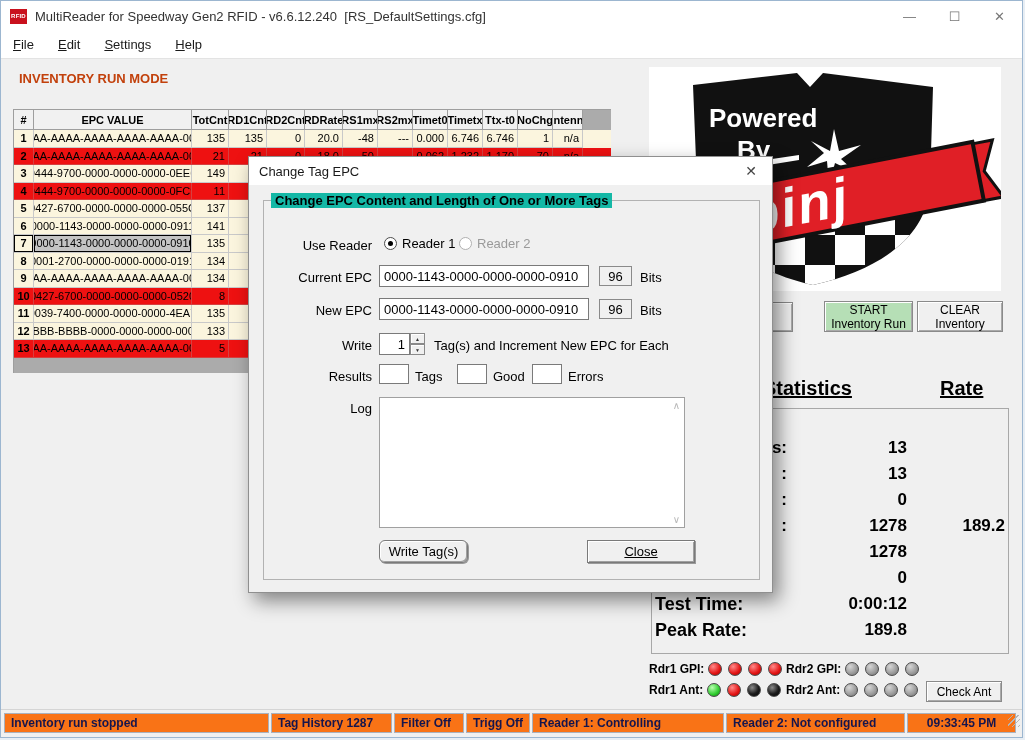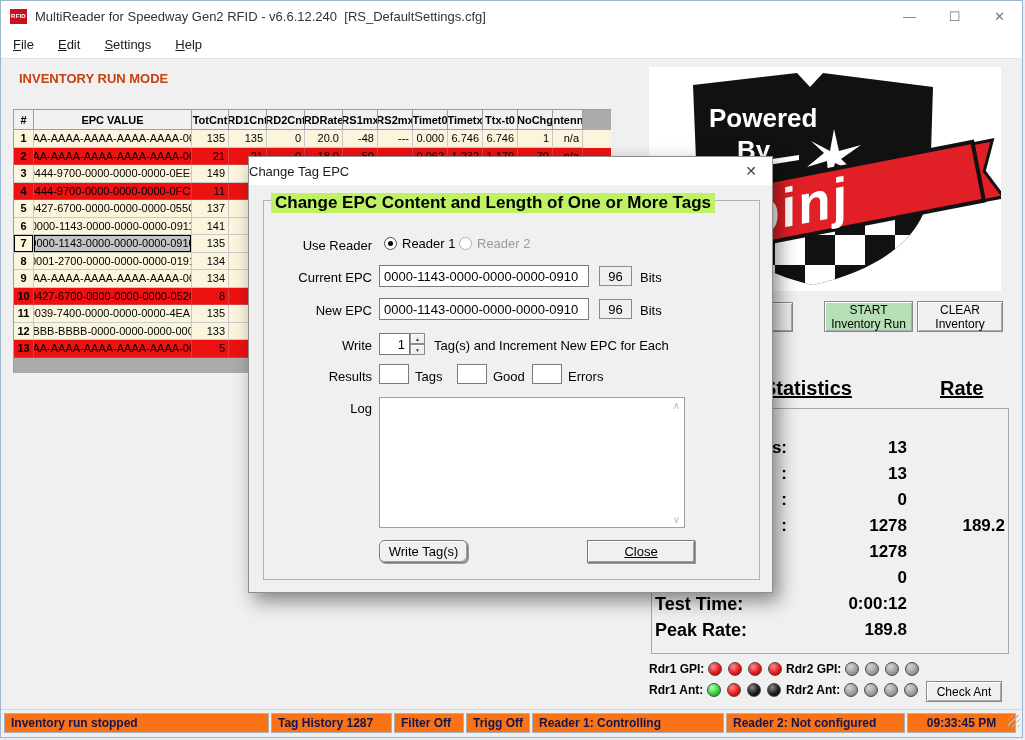--- a/index.html
+++ b/index.html
@@ -81,24 +81,24 @@
   .sb-panel{position:absolute;top:3px;height:20px;border:1px solid #aab1bd;background:#f97316;color:#15154d;
     font-size:12px;font-weight:bold;display:flex;align-items:center;padding:0 6px;white-space:nowrap;overflow:hidden;}
   .sb-time{justify-content:center;}
   .grip{position:absolute;right:2px;top:714px;width:12px;height:12px;
     background:repeating-linear-gradient(135deg,transparent 0 3px,#b5b5b5 3px 4px);}
 
   
   .dialog{position:absolute;left:247px;top:155px;width:525px;height:437px;background:#f0f0f0;border:1px solid #8f8f8f;
     box-shadow:6px 8px 18px rgba(0,0,0,.45);}
   .dlg-titlebar{position:absolute;left:0;top:0;width:100%;height:28px;background:#ffffff;display:flex;align-items:center;}
-  .dlg-title{font-size:13px;color:#1a1a1a;}
+  .dlg-title{margin-left:10px;font-size:13px;color:#1a1a1a;}
   .dlg-close{position:absolute;right:6px;top:0;width:30px;height:28px;display:flex;align-items:center;justify-content:center;font-size:14px;color:#444;}
   .groupbox{position:absolute;left:14px;top:43px;width:497px;height:380px;border:1px solid #b2b2b2;}
-  .group-title{position:absolute;left:22px;top:36px;background:#bef264;padding:0 4px;font-size:17px;font-weight:bold;color:#000;}
+  .group-title{position:absolute;left:22px;top:36px;background:#14b8a6;padding:0 4px;font-size:13px;font-weight:bold;color:#000;}
   .dlg-label{position:absolute;left:30px;width:93px;text-align:right;font-size:13px;color:#000;}
   .dlg-input{position:absolute;background:#fff;border:1px solid #7a7a7a;font-size:13px;color:#000;display:flex;align-items:center;padding:0 4px;}
   .bits-box{position:absolute;background:#f0f0f0;border:1px solid #8a8a8a;font-size:13px;display:flex;align-items:center;justify-content:center;}
   .radio{position:absolute;display:flex;align-items:center;font-size:13px;color:#000;}
   .radio .circ{width:13px;height:13px;border-radius:50%;border:1px solid #4c4c4c;background:#fff;margin-right:5px;position:relative;}
   .radio.sel .circ::after{content:"";position:absolute;left:3px;top:3px;width:5px;height:5px;border-radius:50%;background:#000;}
   .radio.dis{color:#9a9a9a;}
   .radio.dis .circ{border-color:#b0b0b0;}
   .spin-btns{position:absolute;width:15px;height:22px;display:flex;flex-direction:column;}
   .spin-btn{flex:1;border:1px solid #8a8a8a;background:#f0f0f0;font-size:5px;color:#333;display:flex;align-items:center;justify-content:center;box-shadow:inset 1px 1px 0 #fff;}

